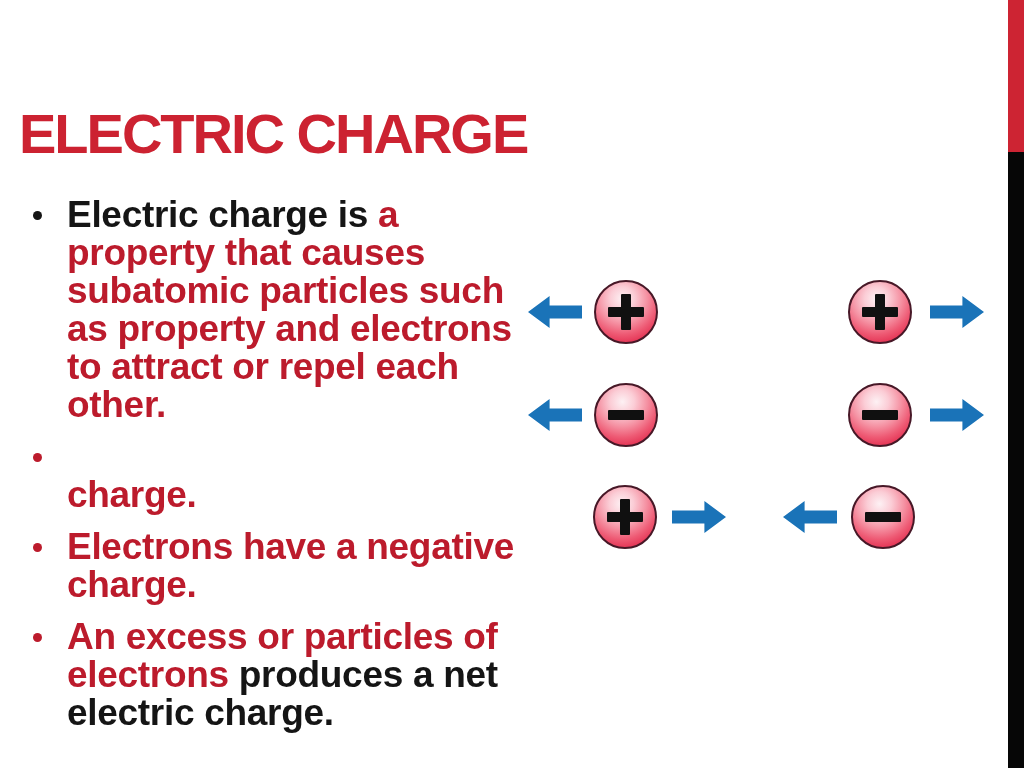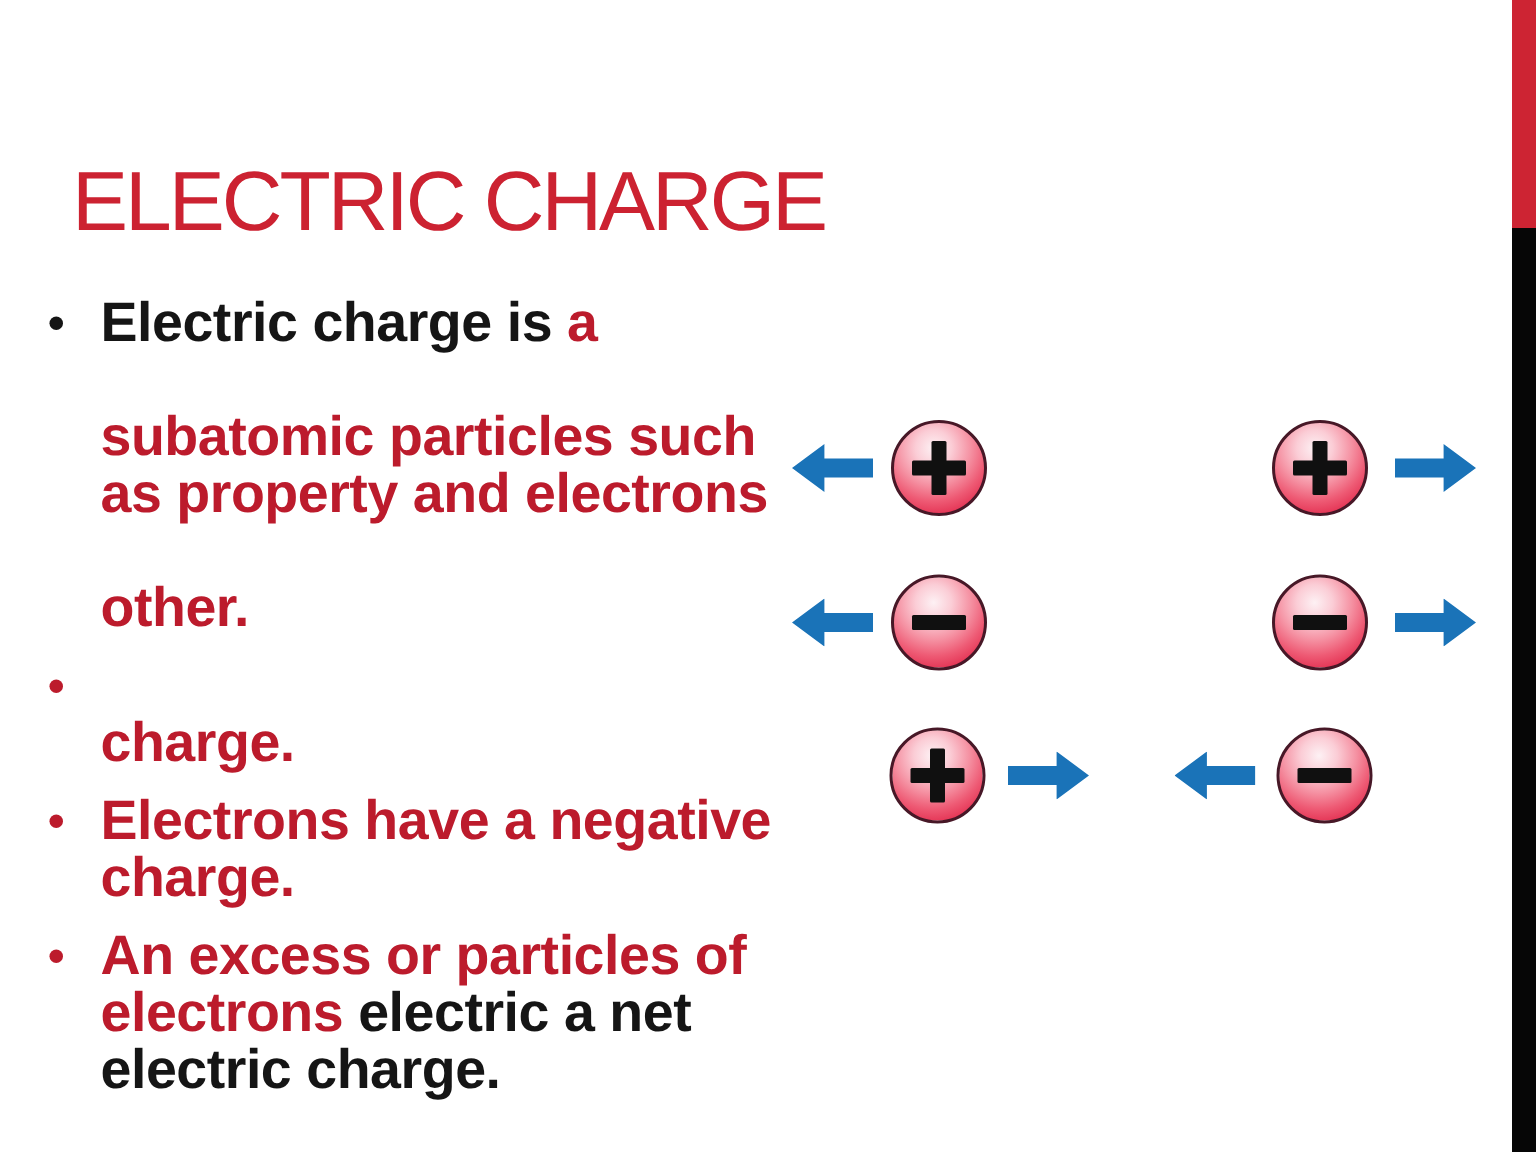--- a/index.html
+++ b/index.html
@@ -6,22 +6,22 @@
   .slide{
     position:relative;width:1024px;height:768px;background:#ffffff;
     overflow:hidden;font-family:"Liberation Sans", sans-serif;
   }
   
   .edge-stripe{position:absolute;right:0;top:0;width:16px;height:768px;}
   .stripe-red{position:absolute;left:0;top:0;width:16px;height:152px;background:#cd2433;}
   .stripe-black{position:absolute;left:0;top:152px;width:16px;height:616px;background:#060606;}
   
   .title{
-    position:absolute;left:48px;top:104px;margin:0;
-    font-size:56px;line-height:60px;font-weight:normal;letter-spacing:-2px;
+    position:absolute;left:19px;top:104px;margin:0;
+    font-size:56px;line-height:60px;font-weight:bold;letter-spacing:-2px;
     color:#cc2231;white-space:nowrap;
   }
   
   .bullets{
     position:absolute;left:30px;top:196px;width:480px;margin:0;padding:0;list-style:none;
   }
   .bullets li{position:relative;padding-left:37px;margin:0 0 14px 0;}
   .dot{position:absolute;left:3px;top:15px;width:9px;height:9px;border-radius:50%;}
   .dot-k{background:#151515;}
   .dot-r{background:#bc1b2c;}
@@ -64,43 +64,43 @@
     <div class="stripe-black"></div>
   </div>
 
   <h1 class="title">ELECTRIC CHARGE</h1>
 
   <ul class="bullets">
 
     <li>
       <span class="dot dot-k"></span>
       <p class="txt"><span class="k">Electric charge is </span><span class="r">a</span><br>
-      <br>
+      <span class="r">property that causes</span><br>
       <span class="r">subatomic particles such</span><br>
       <span class="r">as property and electrons</span><br>
-      <br>
+      <span class="r">to attract or repel each</span><br>
       <span class="r">other.</span></p>
     </li>
 
     <li>
       <span class="dot dot-r"></span>
       <p class="txt"><br>
       <span class="r">charge.</span></p>
     </li>
 
     <li>
       <span class="dot dot-r"></span>
       <p class="txt"><span class="r">Electrons have a negative</span><br>
       <span class="r">charge.</span></p>
     </li>
 
     <li>
       <span class="dot dot-r"></span>
       <p class="txt"><span class="r">An excess or particles of</span><br>
-      <span class="r">electrons </span><span class="k">electric a net</span><br>
+      <span class="r">electrons </span><span class="k">produces a net</span><br>
       <span class="k">electric charge.</span></p>
     </li>
 
   </ul>
 
   <div class="diagram">
 
     <div class="arrow left" style="left:28px;top:26px;"></div>
     <div class="sphere" style="left:94px;top:10px;">
         <span class="sign plus"></span>

